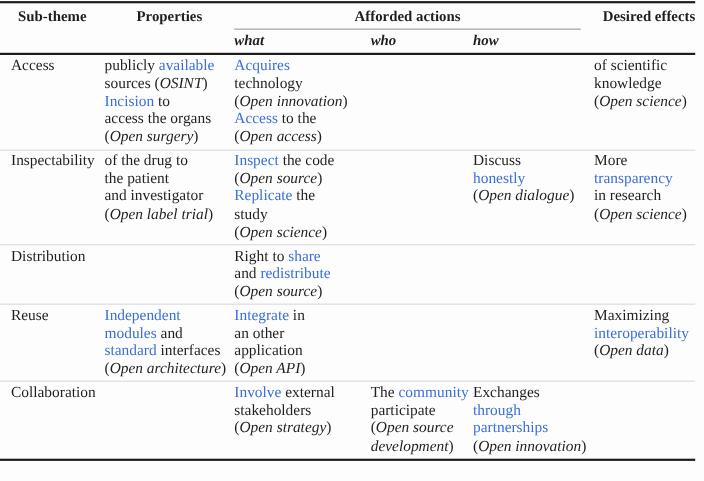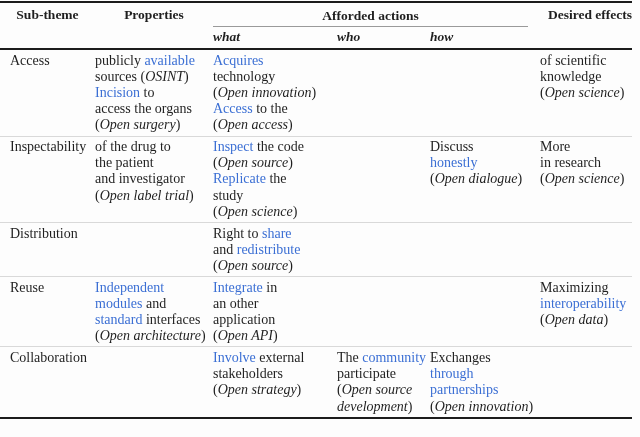--- a/index.html
+++ b/index.html
@@ -123,20 +123,21 @@
           <div class="line"><span>(</span><span class="seg-em">Open science</span><span>)</span></div>
         </div>
         <div class="cell"></div>
         <div class="cell">
           <div class="line"><span>Discuss</span></div>
           <div class="line"><span class="seg-link">honestly</span></div>
           <div class="line"><span>(</span><span class="seg-em">Open dialogue</span><span>)</span></div>
         </div>
         <div class="cell">
           <div class="line"><span>More</span></div>
+          <div class="line"><span class="seg-link">transparency</span></div>
           <div class="line"><span>in research</span></div>
           <div class="line"><span>(</span><span class="seg-em">Open science</span><span>)</span></div>
         </div>
       </div>
       <div class="row">
         <div class="cell sub">Distribution</div>
         <div class="cell"></div>
         <div class="cell">
           <div class="line"><span>Right to </span><span class="seg-link">share</span></div>
           <div class="line"><span>and </span><span class="seg-link">redistribute</span></div>

